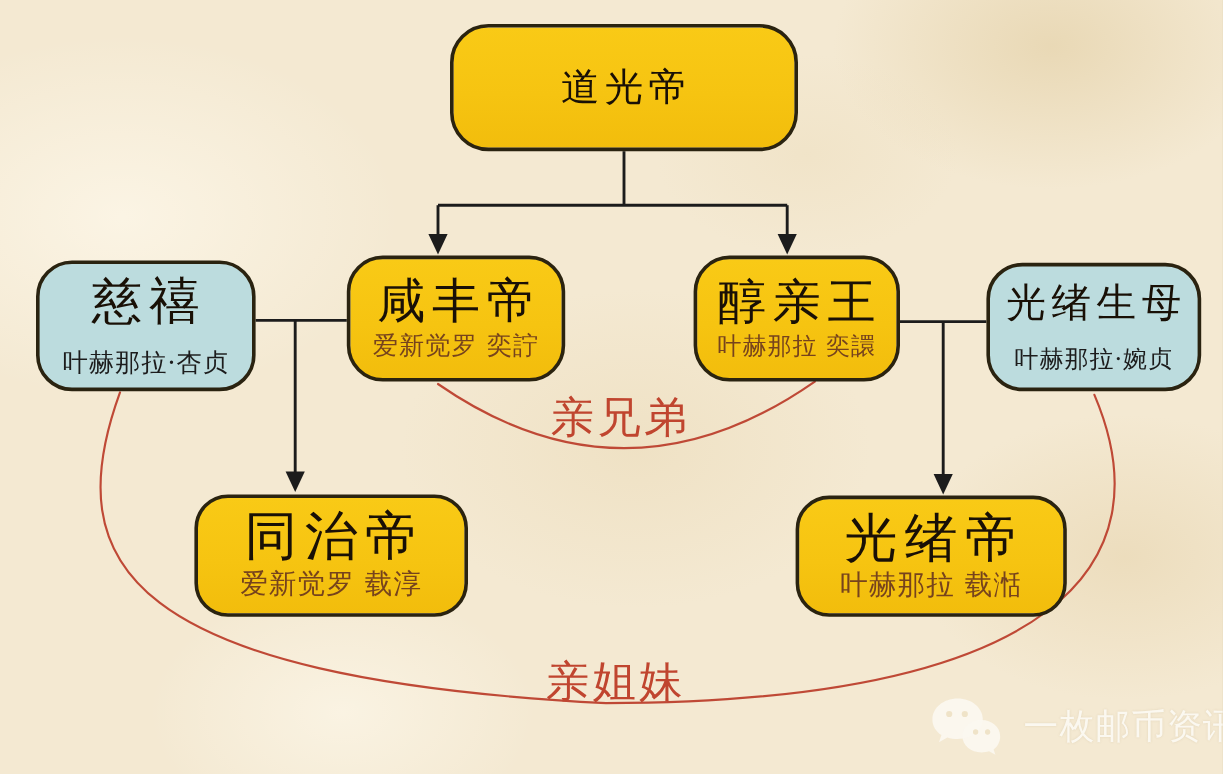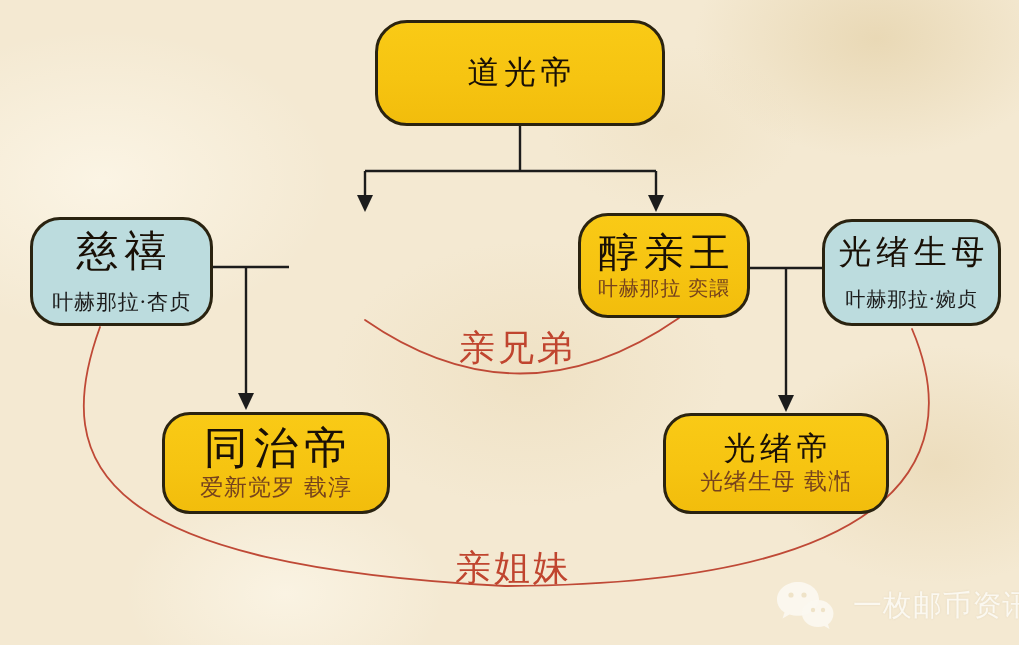--- a/index.html
+++ b/index.html
@@ -56,21 +56,21 @@
   .n-chun{left:578px;top:213px;width:172px;height:105px;border-radius:30px;align-items:center;}
   .n-chun .title{font-size:40px;}
   .n-chun .subtitle{font-size:20px;}
   .n-guangxumother{left:822px;top:219px;width:179px;height:107px;border-radius:30px;}
   .n-guangxumother .title{font-size:33px;}
   .n-guangxumother .subtitle{font-size:20px;}
   .n-tongzhi{left:162px;top:412px;width:228px;height:102px;border-radius:28px;}
   .n-tongzhi .title{font-size:44px;}
   .n-tongzhi .subtitle{font-size:23px;}
   .n-guangxu{left:663px;top:413px;width:226px;height:101px;border-radius:28px;}
-  .n-guangxu .title{font-size:32px;}
+  .n-guangxu .title{font-size:44px;}
   .n-guangxu .subtitle{font-size:23px;}
 
   .rel-label{
     position:absolute;z-index:3;
     color:#c0452f;font-size:36px;
     letter-spacing:0.08em;white-space:nowrap;
   }
   .rel-brothers{left:459px;top:324px;}
   .rel-sisters{left:455px;top:544px;}
 
@@ -121,39 +121,43 @@
 
   <div class="node gold n-daoguang">
     <div class="title">道光帝</div>
   </div>
 
   <div class="node blue n-cixi">
     <div class="title">慈禧</div>
     <div class="subtitle">叶赫那拉·杏贞</div>
   </div>
 
+  <div class="node gold n-xianfeng">
+    <div class="title">咸丰帝</div>
+    <div class="subtitle">爱新觉罗 奕詝</div>
+  </div>
 
   <div class="node gold n-chun">
     <div class="title">醇亲王</div>
     <div class="subtitle">叶赫那拉 奕譞</div>
   </div>
 
   <div class="node blue n-guangxumother">
     <div class="title">光绪生母</div>
     <div class="subtitle">叶赫那拉·婉贞</div>
   </div>
 
   <div class="node gold n-tongzhi">
     <div class="title">同治帝</div>
     <div class="subtitle">爱新觉罗 载淳</div>
   </div>
 
   <div class="node gold n-guangxu">
     <div class="title">光绪帝</div>
-    <div class="subtitle">光绪生母 载湉</div>
+    <div class="subtitle">叶赫那拉 载湉</div>
   </div>
 
   <div class="rel-label rel-brothers">亲兄弟</div>
   <div class="rel-label rel-sisters">亲姐妹</div>
 
   <div class="watermark">
     <svg class="wm-icon" width="58" height="52" viewBox="0 0 58 52">
       <g fill="rgba(253,252,248,0.9)">
         <path d="M22,2 C10,2 1,10 1,19.5 C1,25 4,29.5 8.5,32.5 L6.5,38.5 L13.5,34.5 C16,35.3 19,35.8 22,35.8 C34,35.8 43,28 43,19 C43,10 34,2 22,2 Z"></path>
         <path d="M42,20 C33,20 26,26 26,33.5 C26,41 33,47 42,47 C44.2,47 46.3,46.6 48.2,46 L53.5,49 L52,44.5 C55.4,42 57.5,38 57.5,33.5 C57.5,26 50.5,20 42,20 Z"></path>

